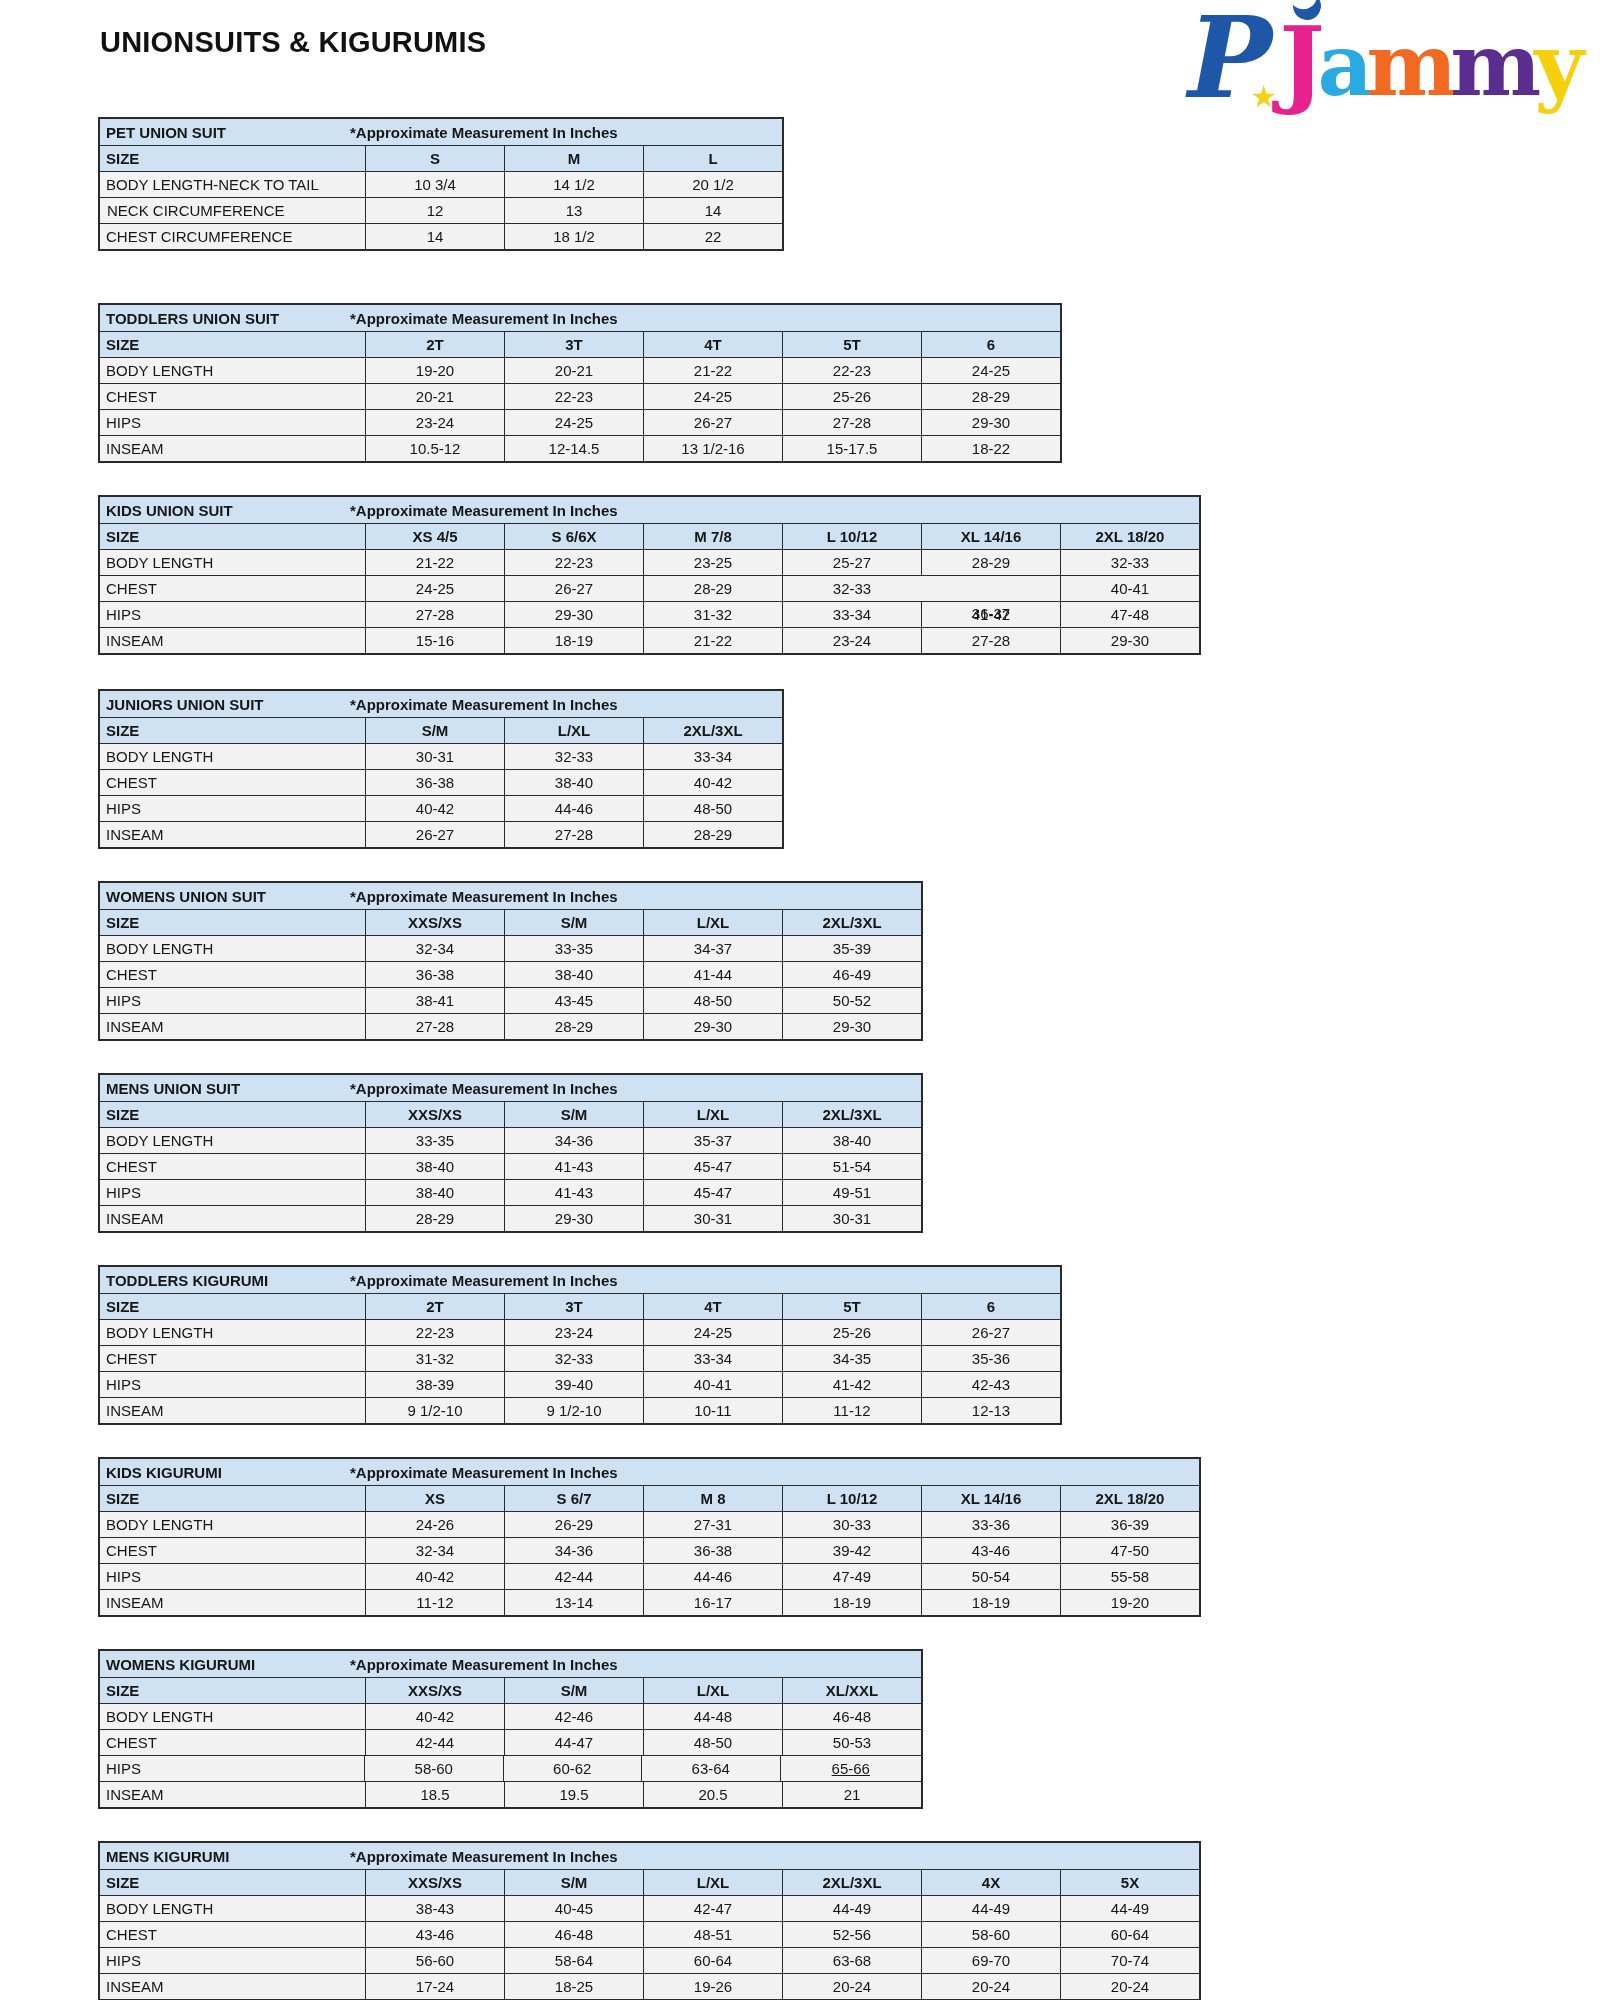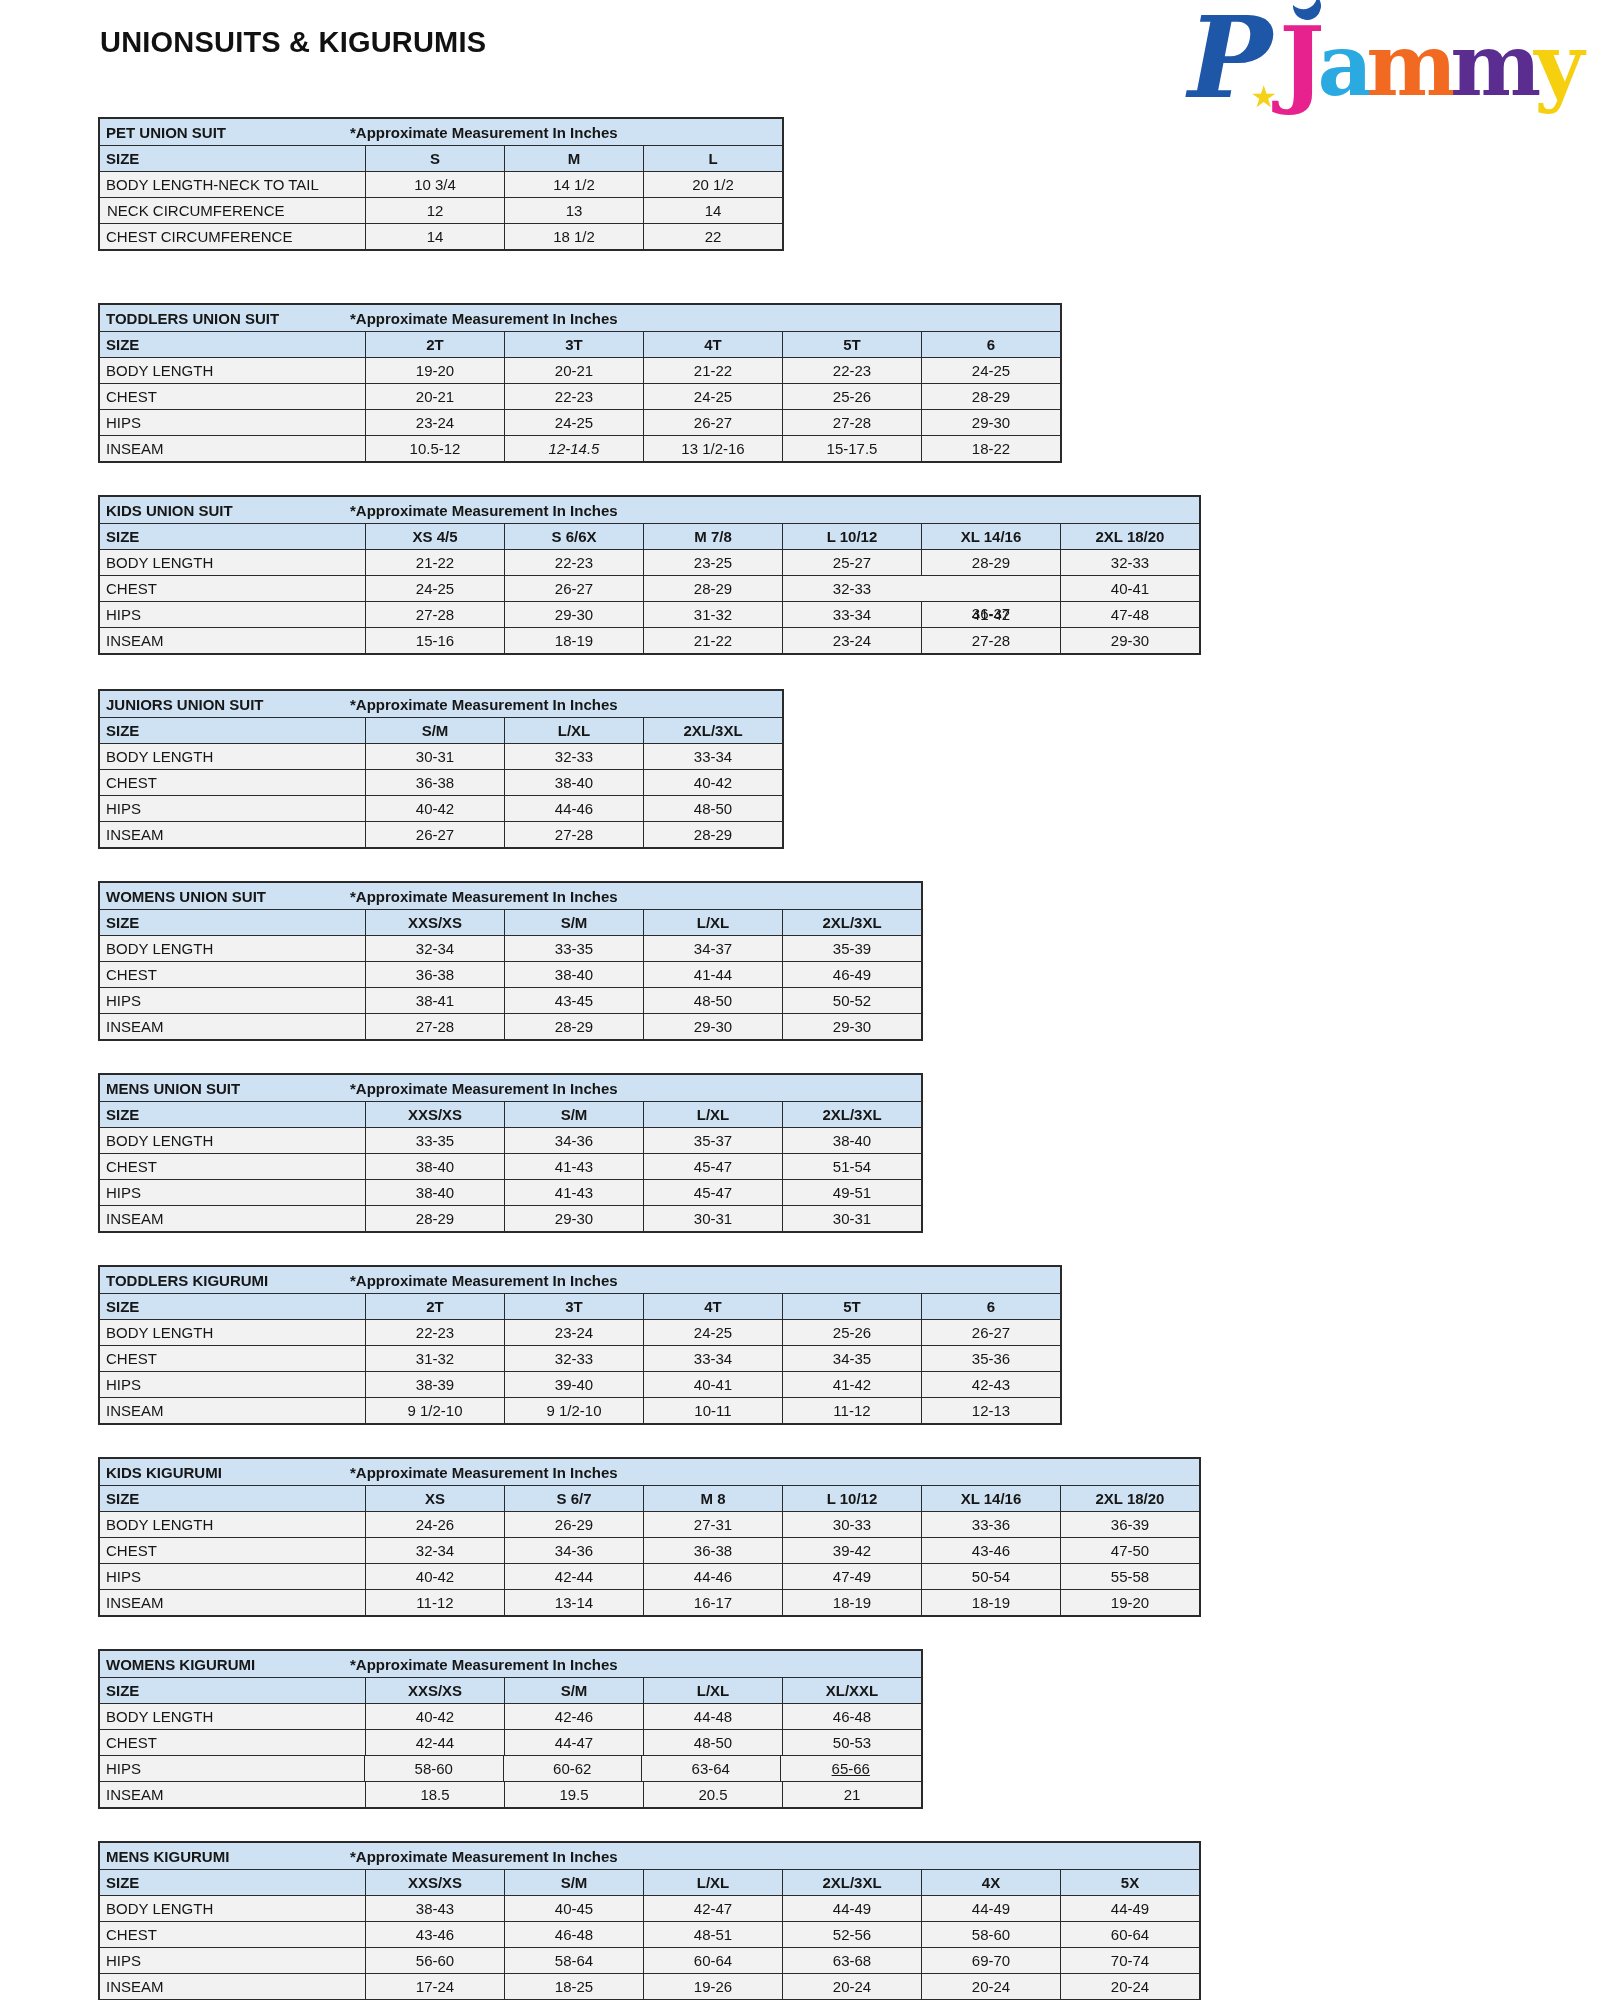--- a/index.html
+++ b/index.html
@@ -122,21 +122,21 @@
         <span class="cell lab nb" style="width: 265px;">HIPS</span>
         <span class="cell" style="width: 139px;">23-24</span>
         <span class="cell" style="width: 139px;">24-25</span>
         <span class="cell" style="width: 139px;">26-27</span>
         <span class="cell" style="width: 139px;">27-28</span>
         <span class="cell" style="width: 139px;">29-30</span>
       </div>
       <div class="t-row t-data">
         <span class="cell lab nb" style="width: 265px;">INSEAM</span>
         <span class="cell" style="width: 139px;">10.5-12</span>
-        <span class="cell" style="width: 139px; font-style: italic;">12-14.5</span>
+        <span class="cell" style="width: 139px;">12-14.5</span>
         <span class="cell" style="width: 139px;">13 1/2-16</span>
         <span class="cell" style="width: 139px;">15-17.5</span>
         <span class="cell" style="width: 139px;">18-22</span>
       </div>
     </div>
     <div class="size-table" style="left: 98px; top: 495px; width: 1099px;">
       <div class="t-row t-title first">
         <span class="t-name">KIDS UNION SUIT</span>
         <span class="t-note">*Approximate Measurement In Inches</span>
       </div>

